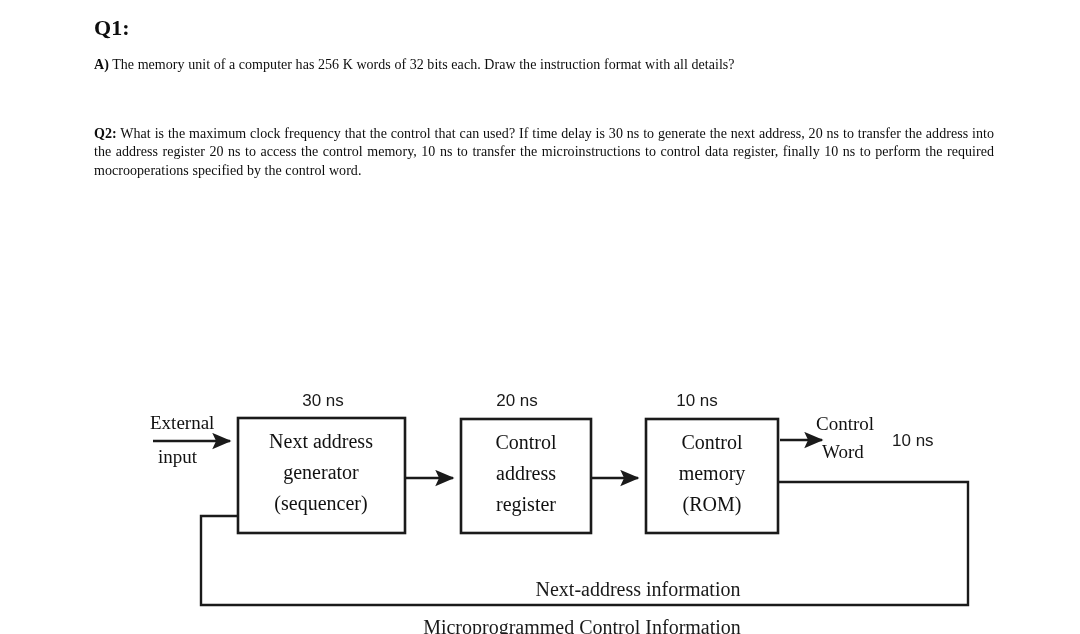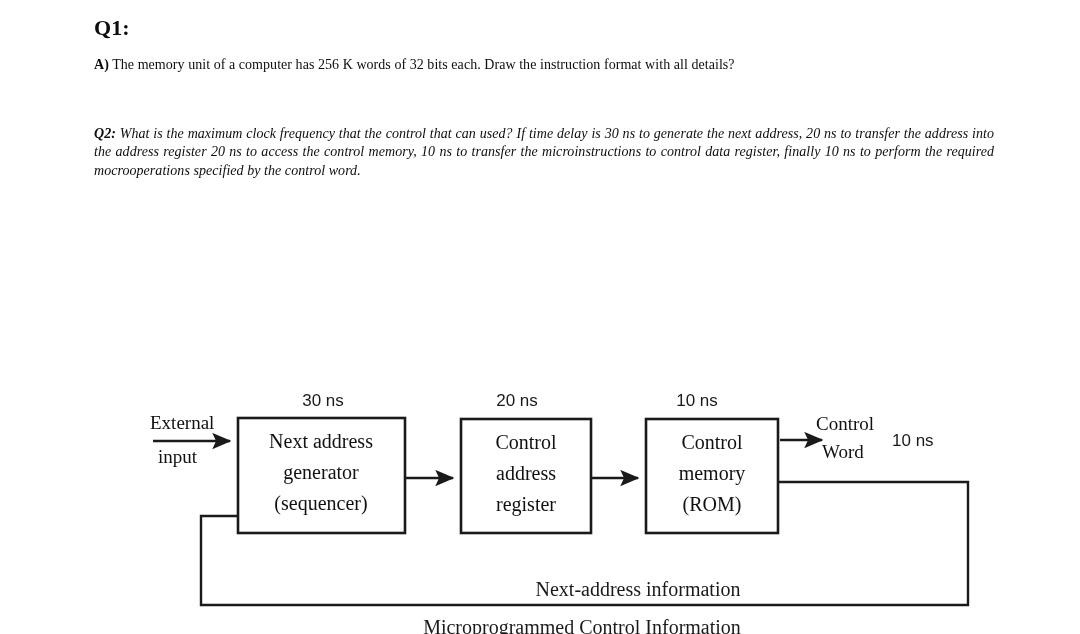--- a/index.html
+++ b/index.html
@@ -38,21 +38,21 @@
     letter-spacing: .1px;
   }
 
   .para {
     font-size: 14px;
     line-height: 1.32;
     margin: 0 0 17px 0;
     text-align: justify;
     letter-spacing: .05px;
   }
-  .para.last { margin-bottom: 0; font-style: italic; }
+  .para.last { margin-bottom: 0; }
 
   .para b { font-weight: bold; }
 
   .spacer-q2 { height: 34px; }
 
   
   .diagram {
     position: absolute;
     left: 16px;
     top: 0;

